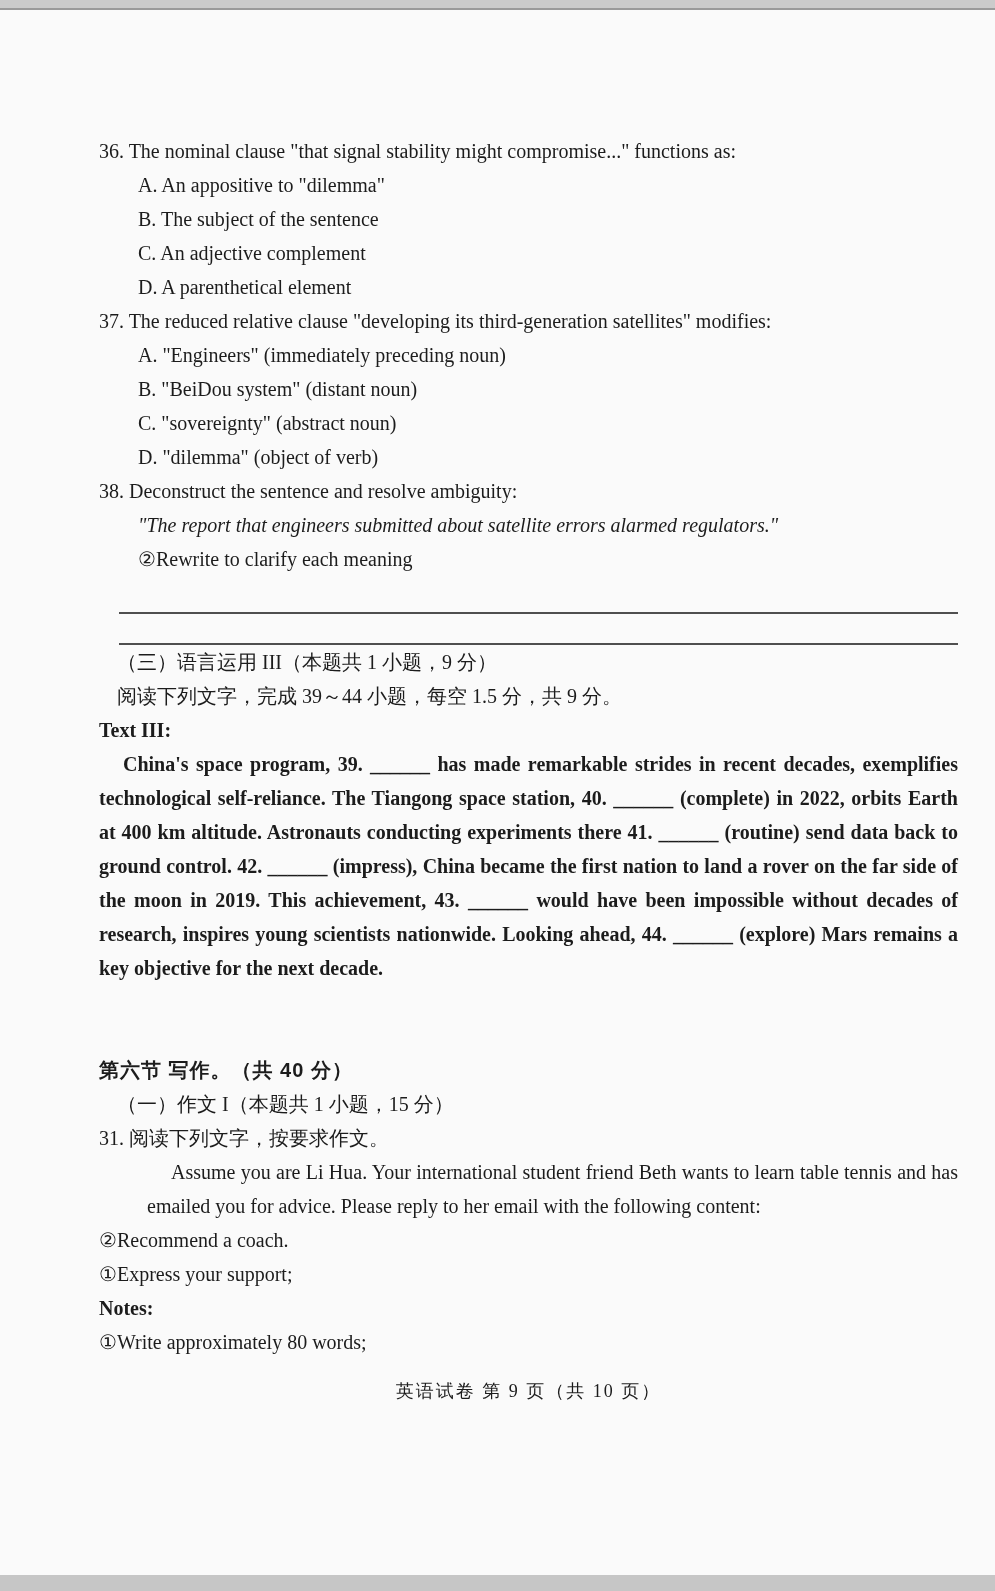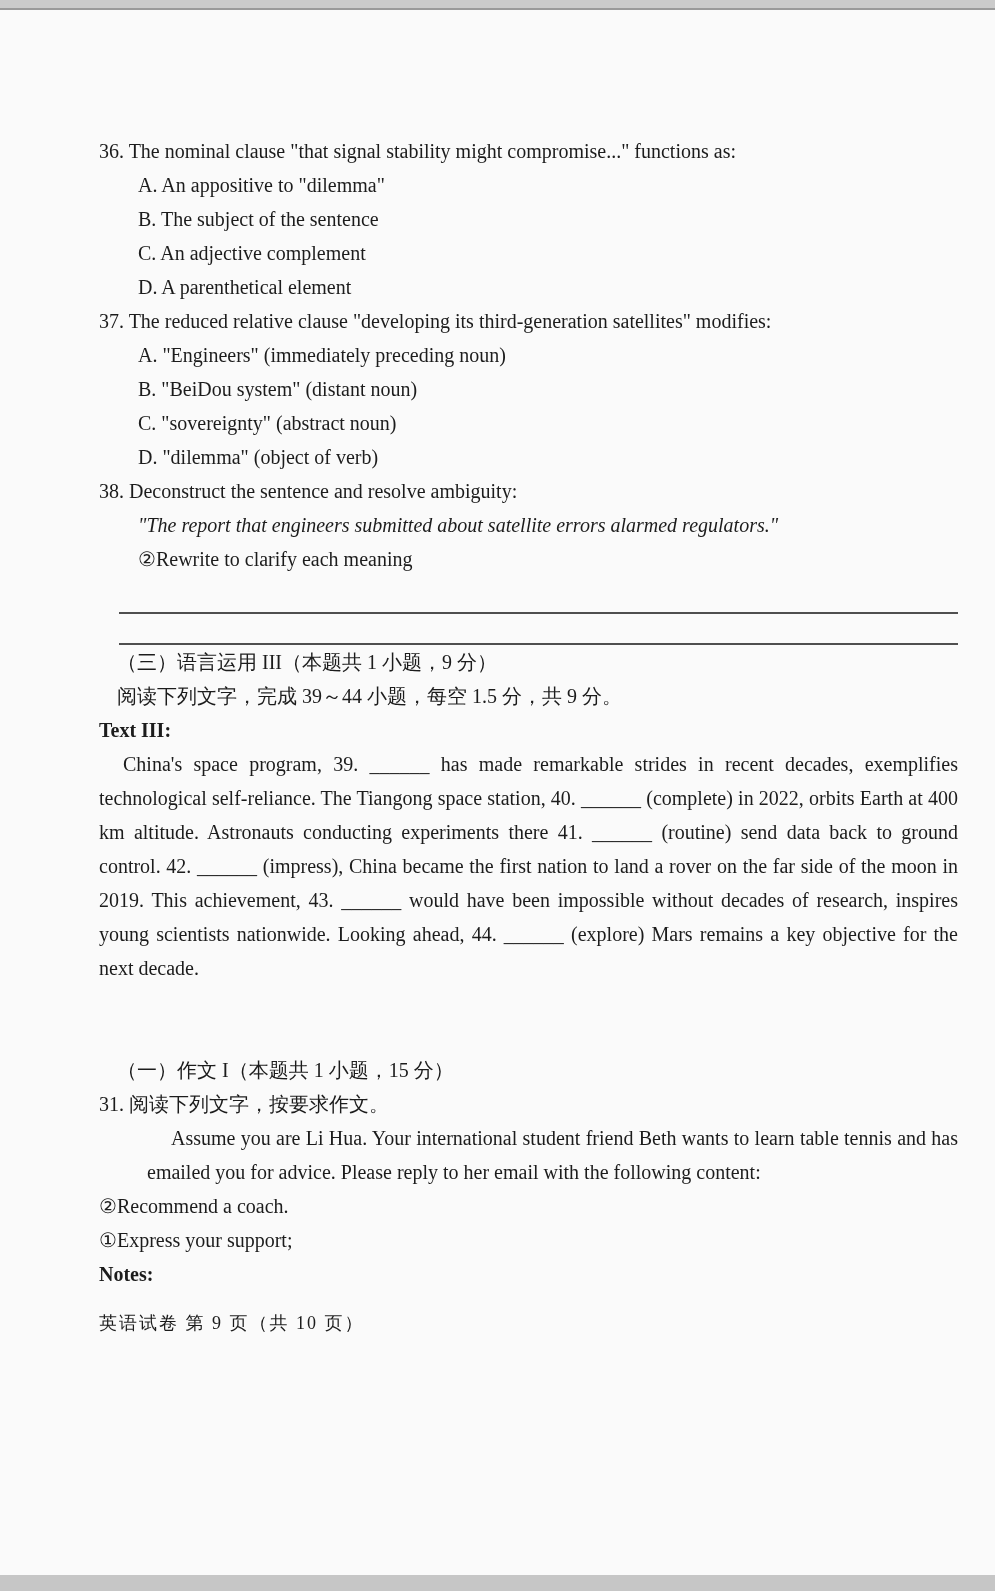--- a/index.html
+++ b/index.html
@@ -47,35 +47,37 @@
   }
   .al1 { height: 36px; }
   .al2 { height: 29px; }
   .sec3 { }
   .cn-indent { padding-left: 18px; }
   .bold { font-weight: bold; }
   .passage {
     text-align: justify;
     text-indent: 24px;
     white-space: normal;
+    font-weight: bold;
   }
   .sec6 { margin-top: 68px; }
   .sec6-head {
     font-weight: bold;
     font-family: "Liberation Sans", "DejaVu Sans", sans-serif;
     letter-spacing: 1px;
   }
   .prompt {
     text-align: justify;
     text-indent: 24px;
     white-space: normal;
     margin-left: 48px;
   }
   .footer {
     margin-top: 15px;
+    text-align: center;
     font-size: 18px;
     letter-spacing: 2px;
   }
 </style>
 </head>
 <body>
 
 <div class="paper">
   <div class="topbar"></div>
 
@@ -107,26 +109,28 @@
     <div class="answer-line al2"></div>
 
     <section class="sec3">
       <div class="line cn-indent">（三）语言运用 III（本题共 1 小题，9 分）</div>
       <div class="line cn-indent">阅读下列文字，完成 39～44 小题，每空 1.5 分，共 9 分。</div>
       <div class="line bold">Text III:</div>
       <div class="passage">China's space program, 39. ______ has made remarkable strides in recent decades, exemplifies technological self-reliance. The Tiangong space station, 40. ______ (complete) in 2022, orbits Earth at 400 km altitude. Astronauts conducting experiments there 41. ______ (routine) send data back to ground control. 42. ______ (impress), China became the first nation to land a rover on the far side of the moon in 2019. This achievement, 43. ______ would have been impossible without decades of research, inspires young scientists nationwide. Looking ahead, 44. ______ (explore) Mars remains a key objective for the next decade.</div>
     </section>
 
     <section class="sec6">
+      <div class="line sec6-head">第六节 写作。（共 40 分）</div>
       <div class="line cn-indent">（一）作文 I（本题共 1 小题，15 分）</div>
       <div class="line">31. 阅读下列文字，按要求作文。</div>
       <div class="prompt">Assume you are Li Hua. Your international student friend Beth wants to learn table tennis and has emailed you for advice. Please reply to her email with the following content:</div>
       <div class="line">②Recommend a coach.</div>
       <div class="line">①Express your support;</div>
       <div class="line bold">Notes:</div>
+      <div class="line">①Write approximately 80 words;</div>
     </section>
 
     <div class="footer">英语试卷 第 9 页（共 10 页）</div>
 
   </div>
 
   <div class="bottombar"></div>
 </div>
 
 </body></html>

